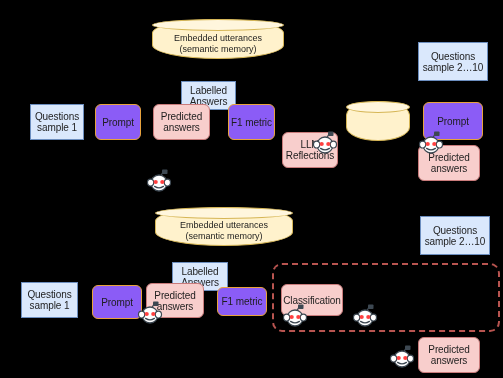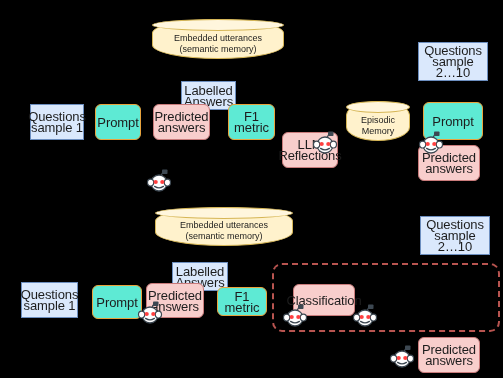--- a/index.html
+++ b/index.html
@@ -18,38 +18,38 @@
   }
 
   
   .node {
     position: absolute;
     box-sizing: border-box;
     display: flex;
     align-items: center;
     justify-content: center;
     text-align: center;
-    font-size: 13px;
+    font-size: 10px;
     line-height: 11px;
     color: #1d1d1d;
     letter-spacing: -0.1px;
     white-space: pre-line;
     padding: 1px 2px;
   }
 
   
   .n-blue {
     background: #dae8fc;
     border: 1px solid #6c8ebf;
     border-radius: 0;
   }
 
   
   .n-orange {
-    background: #5eead4;
+    background: #8b5cf6;
     border: 1px solid #e8a33d;
     border-radius: 6px;
   }
 
   
   .n-red {
     background: #f8cecc;
     border: 1px solid #c97b7b;
     border-radius: 6px;
   }
@@ -132,22 +132,20 @@
   <div class="node n-red" style="left:153px; top:104px; width:57px; height:36px;">Predicted
 answers</div>
 
   <div class="node n-orange" style="left:228px; top:104px; width:47px; height:36px;">F1 metric</div>
 
   <div class="node n-red" style="left:282px; top:104px; width:56px; height:36px;margin-top:28px;">LLM
 Reflections</div>
 
   <div class="n-cyl" style="left:346px; top:101px; width:64px; height:40px;">
     <div class="cyl-top"></div>
-    <div class="cyl-label">Episodic
-Memory</div>
   </div>
 
   <div class="node n-orange" style="left:423px; top:102px; width:60px; height:38px;">Prompt</div>
 
   <div class="node n-red" style="left:418px; top:145px; width:62px; height:36px;">Predicted
 answers</div>
 
   <div class="avatar" style="left:312px; top:130px;">
     <svg viewBox="0 0 26 24" xmlns="http://www.w3.org/2000/svg" aria-hidden="true">
       <g>
@@ -210,21 +208,21 @@
   <div class="node n-blue" style="left:21px; top:282px; width:57px; height:36px;">Questions
 sample 1</div>
 
   <div class="node n-orange" style="left:92px; top:285px; width:50px; height:34px;">Prompt</div>
 
   <div class="node n-red" style="left:146px; top:283px; width:58px; height:35px;">Predicted
 answers</div>
 
   <div class="node n-orange" style="left:217px; top:287px; width:50px; height:29px;">F1 metric</div>
 
-  <div class="node n-red" style="left:293px; top:284px; width:62px; height:32px;">Classification</div>
+  <div class="node n-red" style="left:281px; top:284px; width:62px; height:32px;">Classification</div>
 
 
 
   <div class="node n-red" style="left:418px; top:337px; width:62px; height:36px;">Predicted
 answers</div>
 
   <div class="avatar" style="left:137px; top:300px;">
     <svg viewBox="0 0 26 24" xmlns="http://www.w3.org/2000/svg" aria-hidden="true">
       <g>
         <rect x="16" y="1.5" width="5.5" height="4.5" rx="0.8" fill="#3d4852"></rect>

